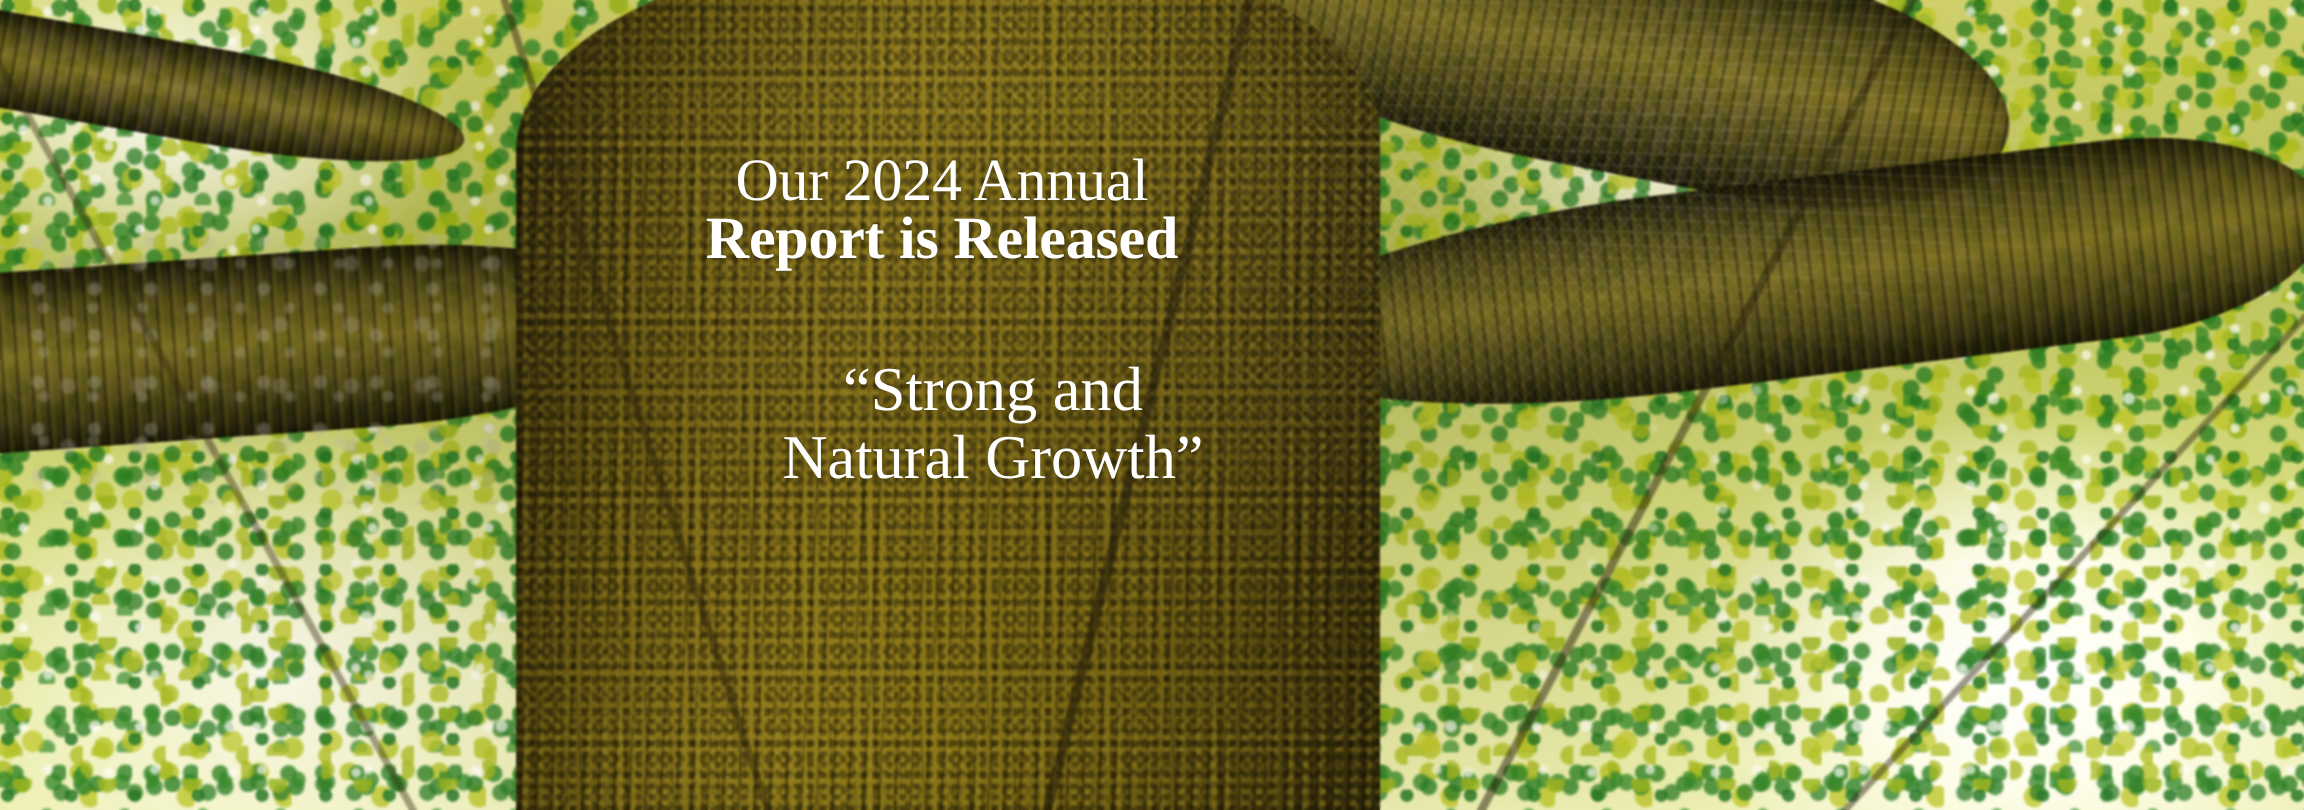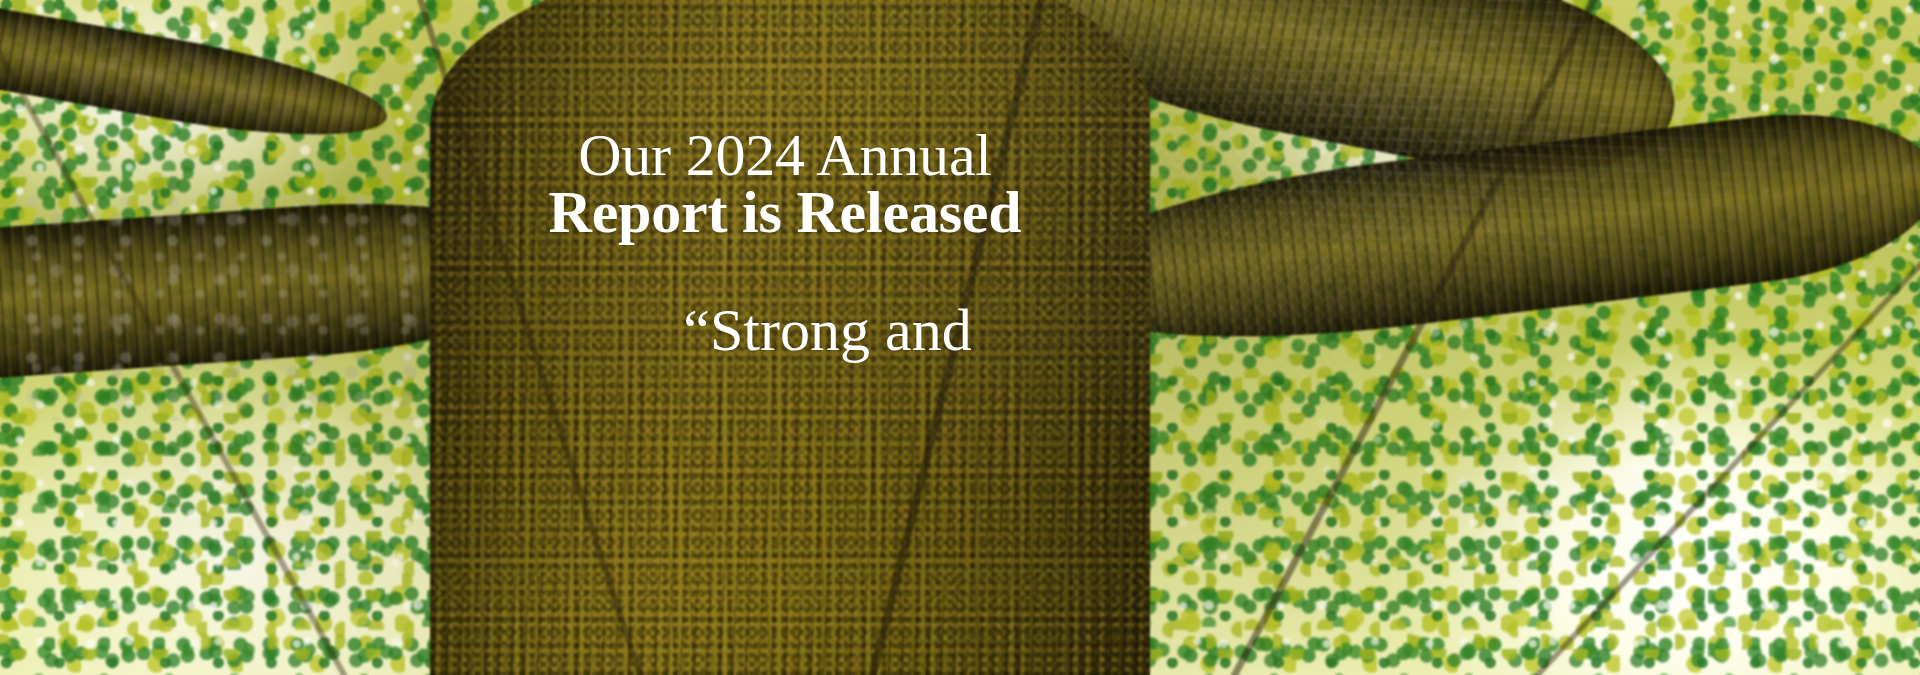--- a/index.html
+++ b/index.html
@@ -237,38 +237,38 @@
     pointer-events: none;
   }
 
   #headline {
     position: absolute;
     left: 0;
     top: 126px;
     width: 1570px;
     text-align: center;
     color: #ffffff;
-    font-size: 60px;
+    font-size: 50px;
     line-height: 0.99;
     font-weight: normal;
     letter-spacing: -0.2px;
     margin: 0;
     text-shadow: 0 1px 5px rgba(40,32,8,0.30);
   }
   #headline .hl-line { display: block; white-space: nowrap; }
   #headline .hl-line-2 { margin-top: -2px; font-weight: bold; }
 
   #subtitle {
     position: absolute;
     left: 0;
     top: 298px;
     width: 1655px;
     text-align: center;
     color: #ffffff;
-    font-size: 60px;
+    font-size: 52px;
     line-height: 1.07;
     font-weight: normal;
     margin: 0;
     text-shadow: 0 1px 5px rgba(40,32,8,0.30);
   }
   #subtitle .sub-line { display: block; white-space: nowrap; }
 </style>
 </head>
 <body>
 
@@ -299,16 +299,17 @@
 
   <div id="text-block">
 
     <h1 id="headline">
       <span class="hl-line hl-line-1">Our 2024 Annual</span>
       <span class="hl-line hl-line-2">Report is Released</span>
     </h1>
 
     <p id="subtitle">
       <span class="sub-line sub-line-1">“Strong and</span>
+      <span class="sub-line sub-line-2">Natural Growth”</span>
     </p>
 
   </div>
 </div>
 
 </body></html>

